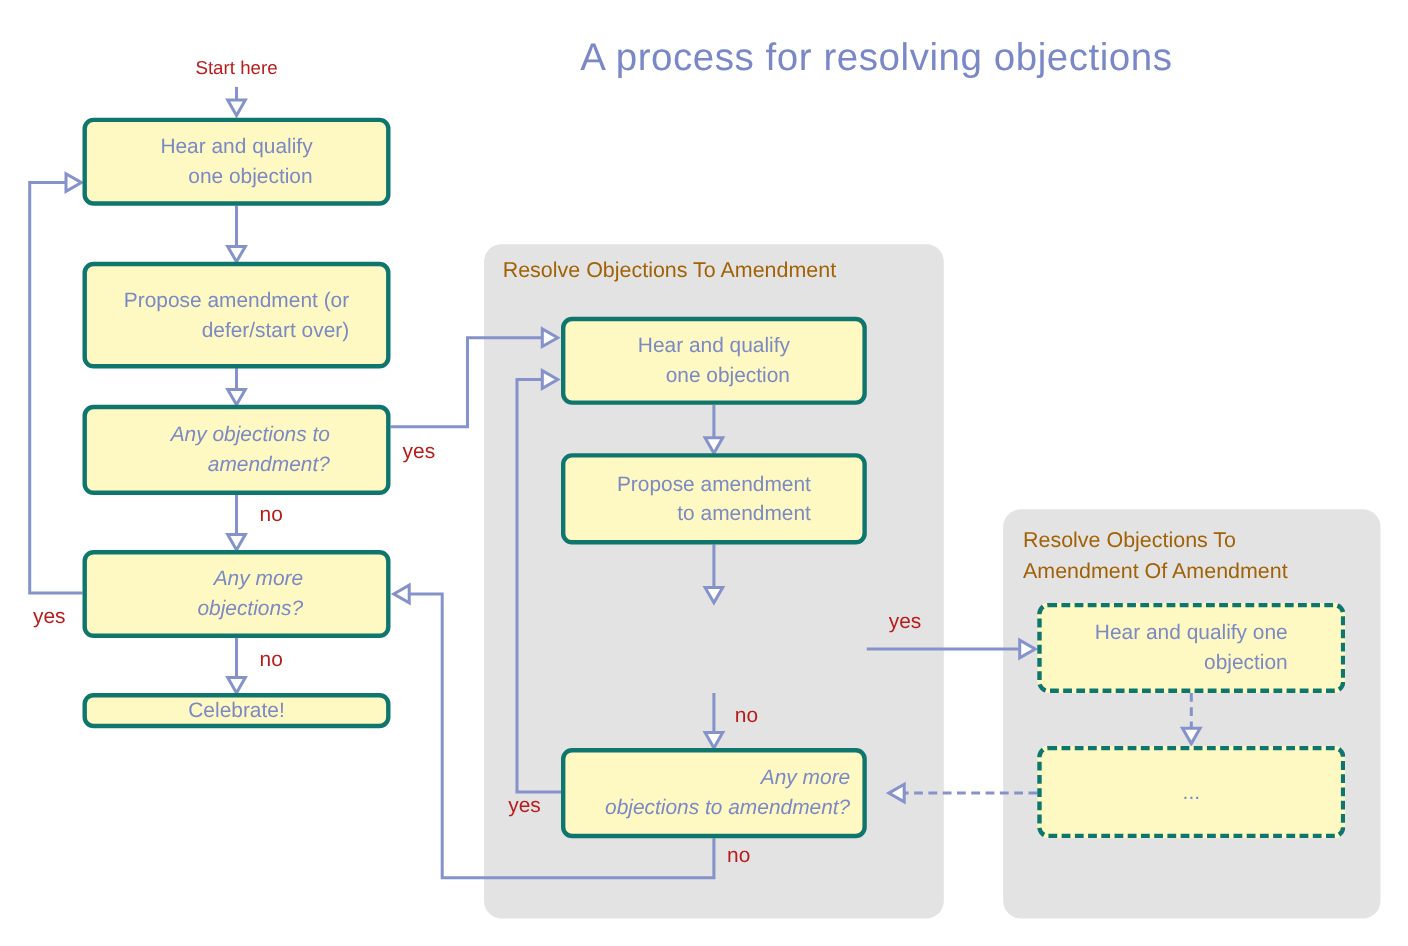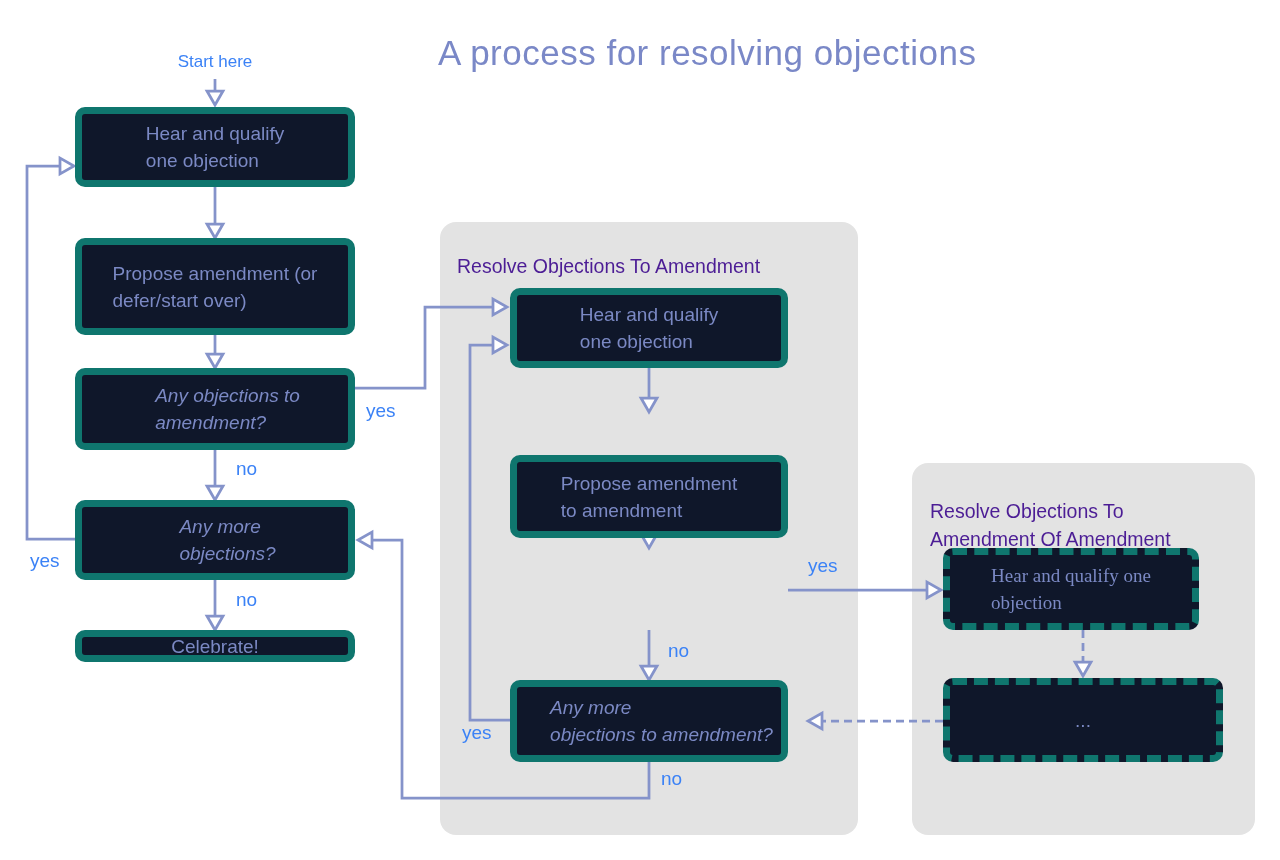--- a/index.html
+++ b/index.html
@@ -2,42 +2,42 @@
 <html><head>
 <meta charset="utf-8">
 <style>
   html,body { margin:0; padding:0; background:#ffffff; }
   .canvas {
     position:relative; width:1280px; height:860px; background:#ffffff;
     font-family:"Liberation Sans", sans-serif; color:#7b89c4; overflow:hidden;
   }
   .title {
     position:absolute; left:438px; top:33px; width:628px;
-    font-size:35px; text-align:left; color:#7a88c7; letter-spacing:0.5px;
+    font-size:35px; text-align:right; color:#7a88c7; letter-spacing:0.5px;
   }
   .panel { position:absolute; background:#e3e3e3; border-radius:16px; }
   .panel-mid  { left:440px; top:222px; width:418px; height:613px; }
   .panel-right{ left:912px; top:463px; width:343px; height:372px; }
   .panel-header {
     position:absolute; font-size:19.5px; line-height:28px;
-    color:#4c1d95; white-space:pre-line;margin-top:20px;
+    color:#a16207; white-space:pre-line;
   }
   .panel-mid .panel-header  { left:17px; top:10px; }
   .panel-right .panel-header{ left:18px; top:14px; }
   svg.connectors { position:absolute; left:0; top:0; }
   .node {
-    position:absolute; box-sizing:border-box; background:#0f172a;
-    border:7px solid #0f766e; border-radius:10px;
+    position:absolute; box-sizing:border-box; background:#fef9c3;
+    border:4px solid #0f766e; border-radius:10px;
     display:flex; align-items:center; justify-content:center;
-    text-align:left; font-size:19px; line-height:27px;
+    text-align:right; font-size:19px; line-height:27px;
     color:#7b89c4; white-space:pre-line;
   }
   .node.q { font-style:italic;padding-left:25px; }
   .node.dashed { border-style:dashed; }
-  .lbl { position:absolute; font-size:19px; color:#3b82f6; }
+  .lbl { position:absolute; font-size:19px; color:#b91c1c; }
   .lbl.start { left:150px; top:52px; width:130px; text-align:center; font-size:17px; }
 </style>
 </head>
 <body>
 
 <div class="canvas">
 
   <div class="title">A process for resolving objections</div>
 
   <div class="panel panel-mid">
@@ -133,26 +133,26 @@
   <div class="node" style="left:75px; top:238px; width:280px; height:97px;">Propose amendment (or
 defer/start over)</div>
   <div class="node q" style="left:75px; top:368px; width:280px; height:82px;">Any objections to
 amendment?</div>
   <div class="node q" style="left:75px; top:500px; width:280px; height:80px;">Any more
 objections?</div>
   <div class="node" style="left:75px; top:630px; width:280px; height:32px;">Celebrate!</div>
 
   <div class="node" style="left:510px; top:288px; width:278px; height:80px;">Hear and qualify
 one objection</div>
-  <div class="node" style="left:510px; top:412px; width:278px; height:83px;margin-top:43px;">Propose amendment
+  <div class="node" style="left:510px; top:412px; width:278px; height:83px;">Propose amendment
 to amendment</div>
   <div class="node q" style="left:510px; top:680px; width:278px; height:82px;">Any more
 objections to amendment?</div>
 
-  <div class="node dashed" style="left:943px; top:548px; width:256px; height:82px;font-family:Liberation Serif, serif;">Hear and qualify one
+  <div class="node dashed" style="left:943px; top:548px; width:280px; height:82px;">Hear and qualify one
 objection</div>
   <div class="node dashed" style="left:943px; top:678px; width:280px; height:84px;">...</div>
 
   <div class="lbl" style="left:366px; top:400px;">yes</div>
   <div class="lbl" style="left:236px; top:458px;">no</div>
   <div class="lbl" style="left:30px; top:550px;">yes</div>
   <div class="lbl" style="left:236px; top:589px;">no</div>
 
   <div class="lbl" style="left:808px; top:555px;">yes</div>
   <div class="lbl" style="left:668px; top:640px;">no</div>

